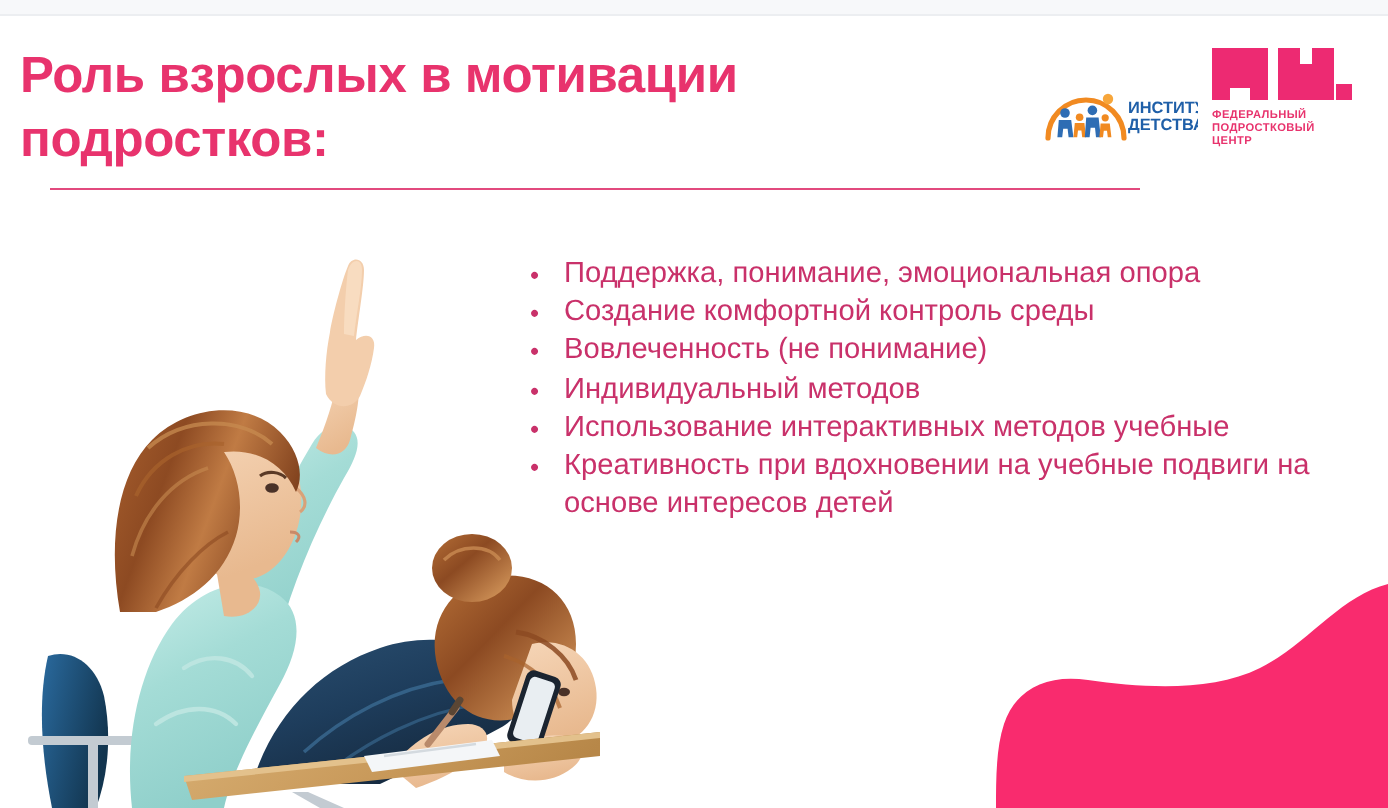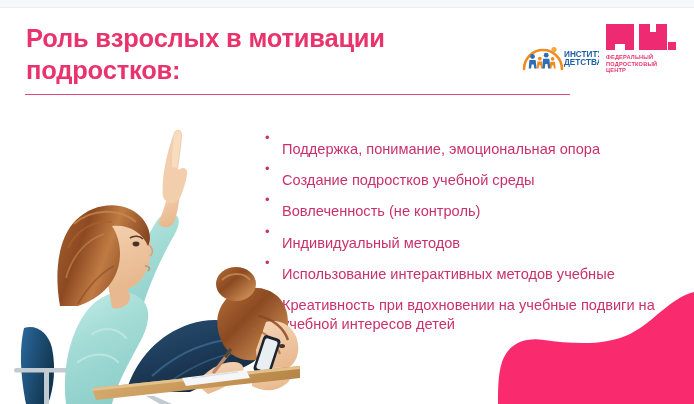--- a/index.html
+++ b/index.html
@@ -26,21 +26,21 @@
   .top-band-line {
     position: absolute;
     left: 0; top: 7px;
     width: 694px; height: 1px;
     background: #eceef1;
   }
 
   
   .title {
     position: absolute;
-    left: 26px;
+    left: 10px;
     top: 22px;
     width: 480px;
     font-size: 25.5px;
     font-weight: bold;
     line-height: 1.26;
     letter-spacing: -0.2px;
     color: #E8336D;
     white-space: pre-line;
   }
   .title-rule {
@@ -88,21 +88,20 @@
     width: 21px;
     text-align: left;
     padding-left: 4px;
     color: #C9316A;
     font-size: 13px;
     line-height: 19.2px;
     box-sizing: border-box;
   }
   .bullet-text {
     flex: 1 1 auto;
-    margin-top: 12px;
   }
 
   
   .blob {
     position: absolute;
     left: 494px;
     top: 292px;
     width: 200px;
     height: 112px;
   }
@@ -172,37 +171,37 @@
     </svg>
   </div>
 
   <div class="bullets">
     <div class="bullet-row">
       <span class="bullet-dot">•</span>
       <span class="bullet-text">Поддержка, понимание, эмоциональная опора</span>
     </div>
     <div class="bullet-row">
       <span class="bullet-dot">•</span>
-      <span class="bullet-text">Создание подростков учебной среды</span>
-    </div>
-    <div class="bullet-row">
-      <span class="bullet-dot">•</span>
-      <span class="bullet-text">Вовлеченность (не контроль)</span>
+      <span class="bullet-text">Создание комфортной контроль среды</span>
+    </div>
+    <div class="bullet-row">
+      <span class="bullet-dot">•</span>
+      <span class="bullet-text">Вовлеченность (не понимание)</span>
     </div>
     <div class="bullet-row">
       <span class="bullet-dot">•</span>
       <span class="bullet-text">Индивидуальный методов</span>
     </div>
     <div class="bullet-row">
       <span class="bullet-dot">•</span>
       <span class="bullet-text">Использование интерактивных методов учебные</span>
     </div>
     <div class="bullet-row">
       <span class="bullet-dot">•</span>
-      <span class="bullet-text">Креативность при вдохновении на учебные подвиги на учебной интересов детей</span>
+      <span class="bullet-text">Креативность при вдохновении на учебные подвиги на основе интересов детей</span>
     </div>
   </div>
 
   <div class="blob">
     <svg viewBox="0 0 200 112" width="200" height="112" xmlns="http://www.w3.org/2000/svg" preserveAspectRatio="none">
       <path d="M200 0
                C 176 6, 160 30, 136 42
                C 112 54, 78 52, 50 48
                C 30 45, 14 52, 8 70
                C 4 82, 4 98, 4 112

